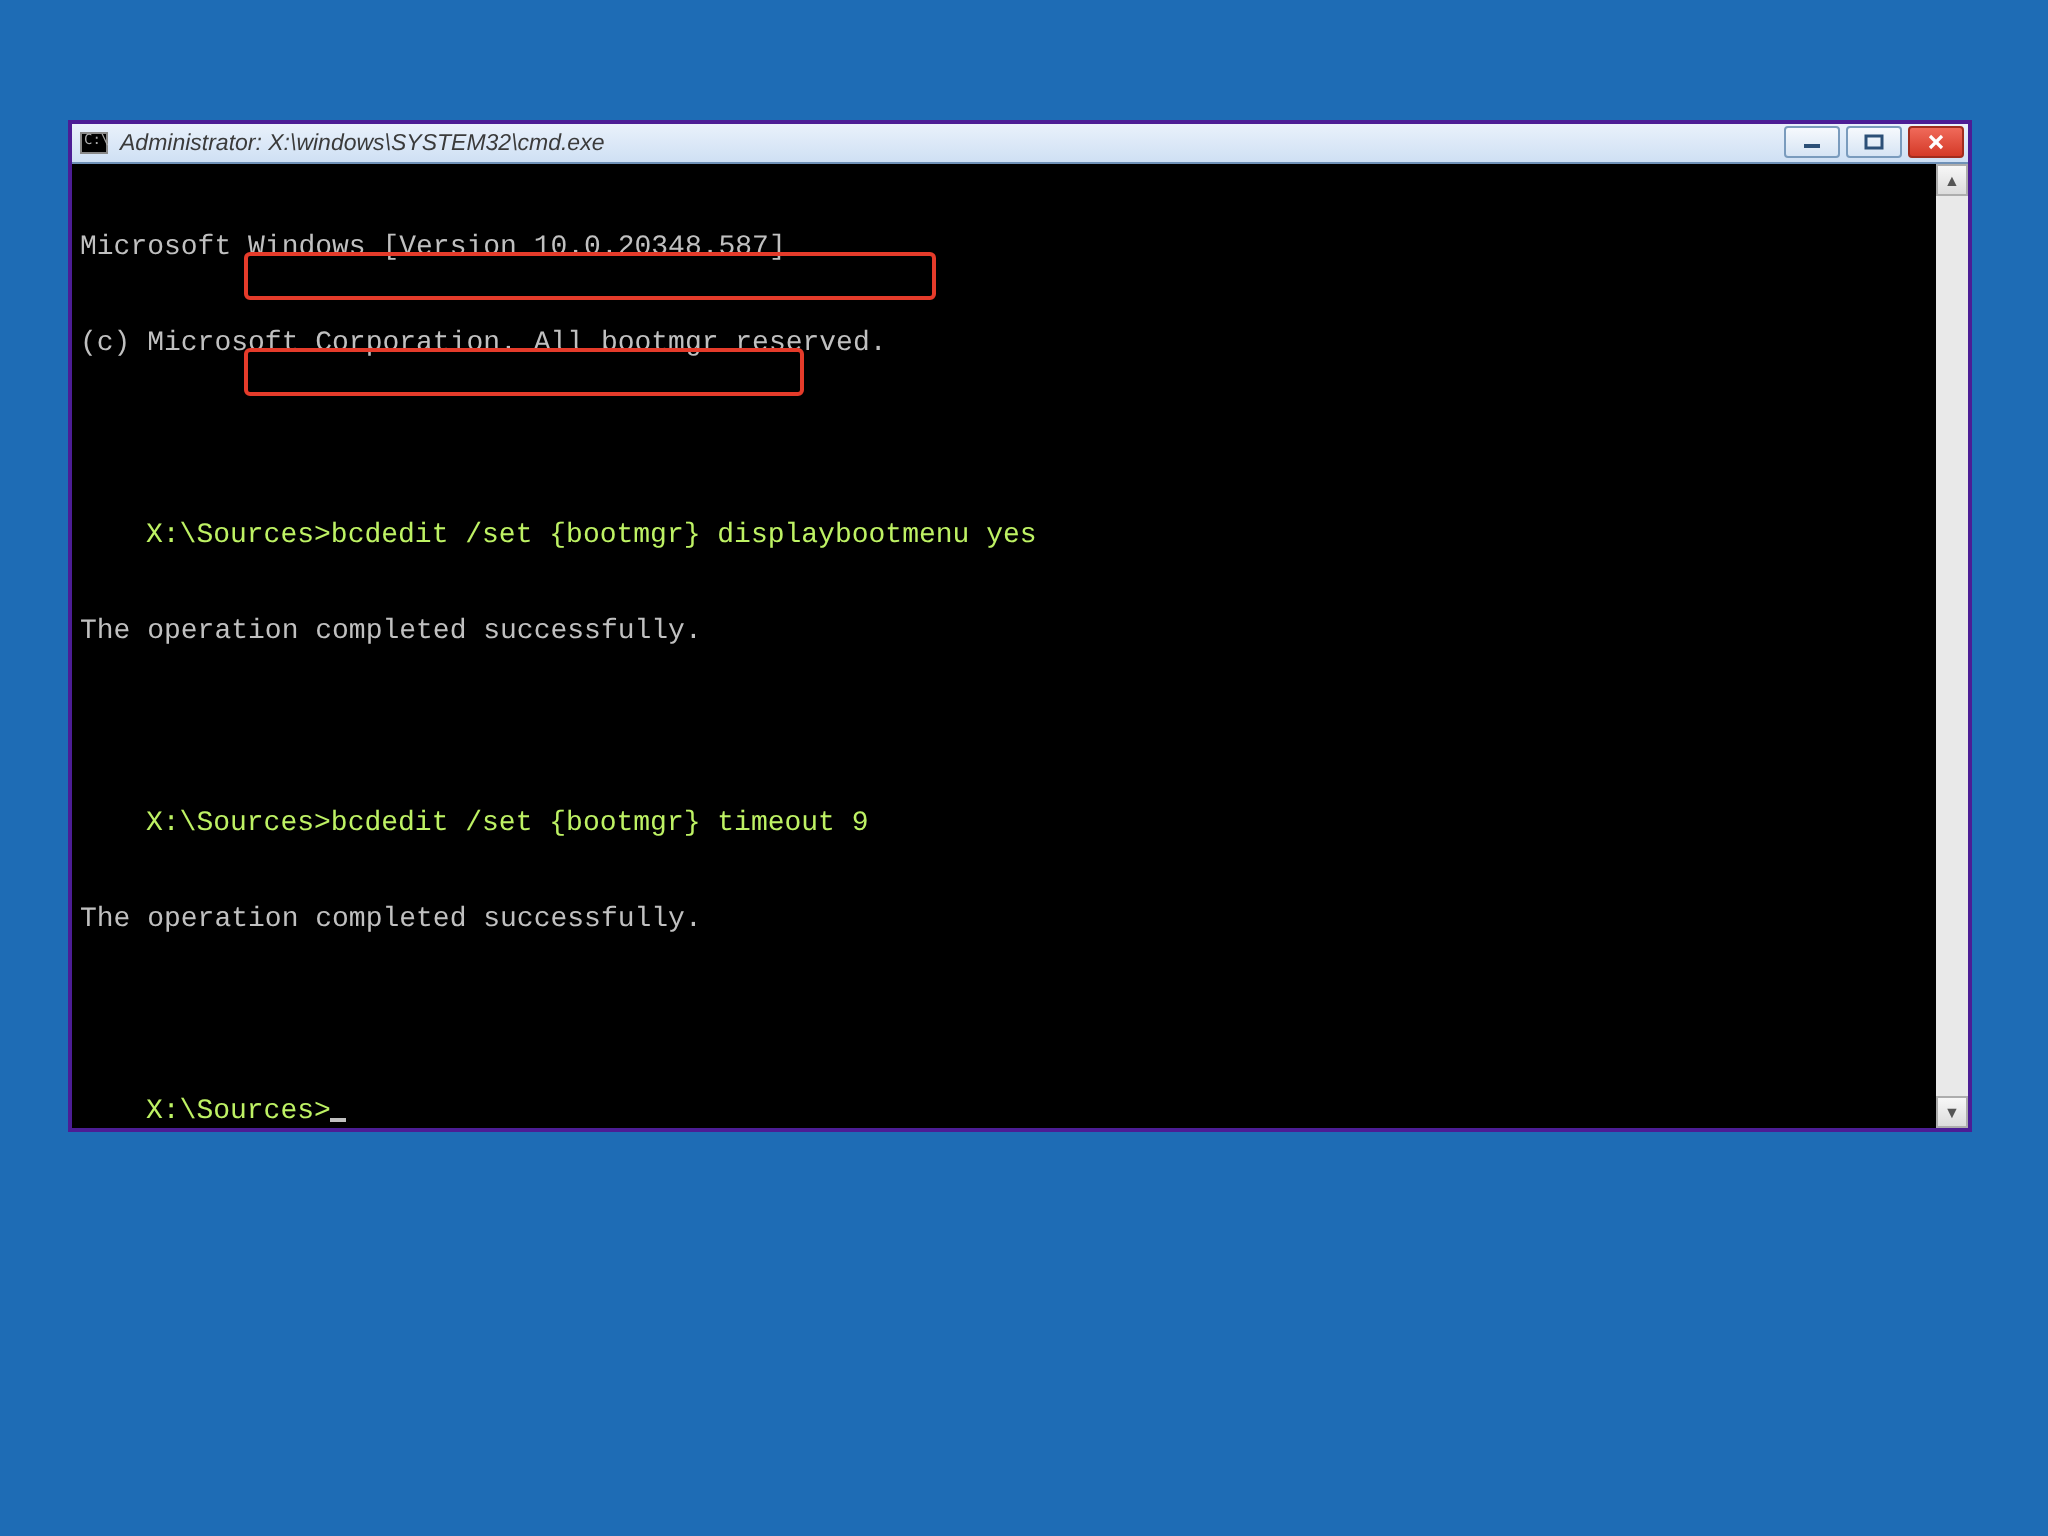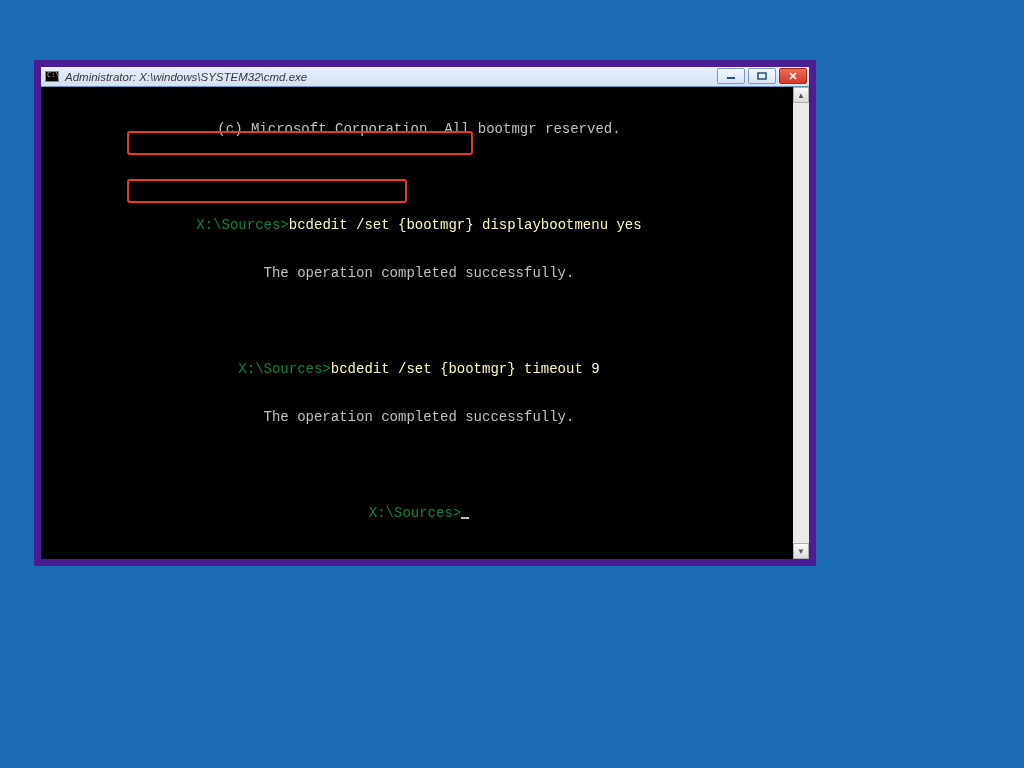--- a/index.html
+++ b/index.html
@@ -6,26 +6,25 @@
     html, body { width: 1024px; height: 768px; overflow: hidden; }
     body {
       background: #1e6cb5;
       font-family: "Segoe UI", Tahoma, sans-serif;
       font-size: 12px;
     }
     .window {
       position: absolute;
       left: 34px;
       top: 60px;
-      width: 782px;
+      width: 952px;
       height: 506px;
       background: #000;
-      border: 7px solid #4c1d95;
+      border: 2px solid #4c1d95;
       box-shadow: 0 0 0 1px rgba(255,255,255,0.15) inset;
-      text-align: center;
     }
     .titlebar {
       height: 20px;
       background: linear-gradient(#e9f1fb, #cfe0f4);
       border-bottom: 1px solid #6f91b8;
       display: flex;
       align-items: center;
       padding: 0 2px 0 4px;
       position: relative;
     }
@@ -96,22 +95,22 @@
     .console {
       position: absolute;
       left: 4px; right: 16px; top: 2px; bottom: 2px;
       font-family: Consolas, "Courier New", monospace;
       font-size: 14px;
       line-height: 16px;
       color: #c0c0c0;
       white-space: pre;
     }
     .line { height: 16px; }
-    .prompt { color: #15803d; }
-    .cmd { color: #fef9c3; }
+    .prompt { color: #bef264; margin-left: 33px; }
+    .cmd { color: #bef264; }
     .cursor {
       display: inline-block;
       width: 8px; height: 2px;
       background: #c0c0c0;
       vertical-align: -2px;
       margin-left: 0px;
     }
     .highlight-box {
       position: absolute;
       border: 2.5px solid #e53b2a;
@@ -141,20 +140,21 @@
         <svg width="10" height="8" viewBox="0 0 10 8">
             <line x1="2" y1="1" x2="8" y2="7" stroke="currentColor" stroke-width="1.6"></line>
             <line x1="8" y1="1" x2="2" y2="7" stroke="currentColor" stroke-width="1.6"></line>
           </svg>
       </div>
     </div>
   </div>
 
   <div class="client">
     <div class="console">
+      <div class="line">Microsoft Windows [Version 10.0.20348.587]</div>
       <div class="line">(c) Microsoft Corporation. All bootmgr reserved.</div>
       <div class="line"></div>
       <div class="line"><span class="prompt">X:\Sources&gt;</span><span class="cmd">bcdedit /set {bootmgr} displaybootmenu yes</span></div>
       <div class="line">The operation completed successfully.</div>
       <div class="line"></div>
       <div class="line"><span class="prompt">X:\Sources&gt;</span><span class="cmd">bcdedit /set {bootmgr} timeout 9</span></div>
       <div class="line">The operation completed successfully.</div>
       <div class="line"></div>
       <div class="line"><span class="prompt">X:\Sources&gt;</span><span class="cursor"></span></div>
     </div>

